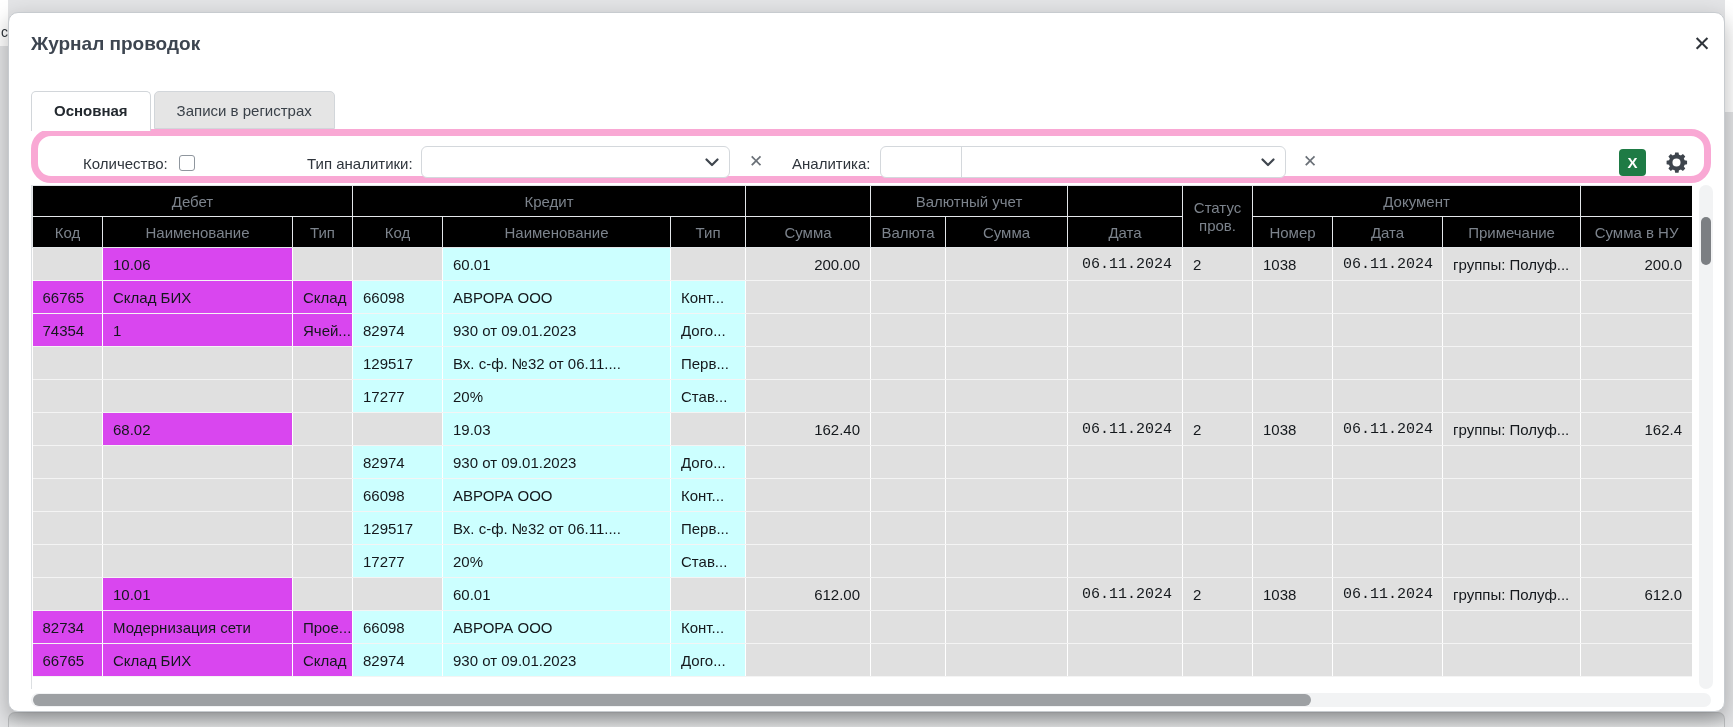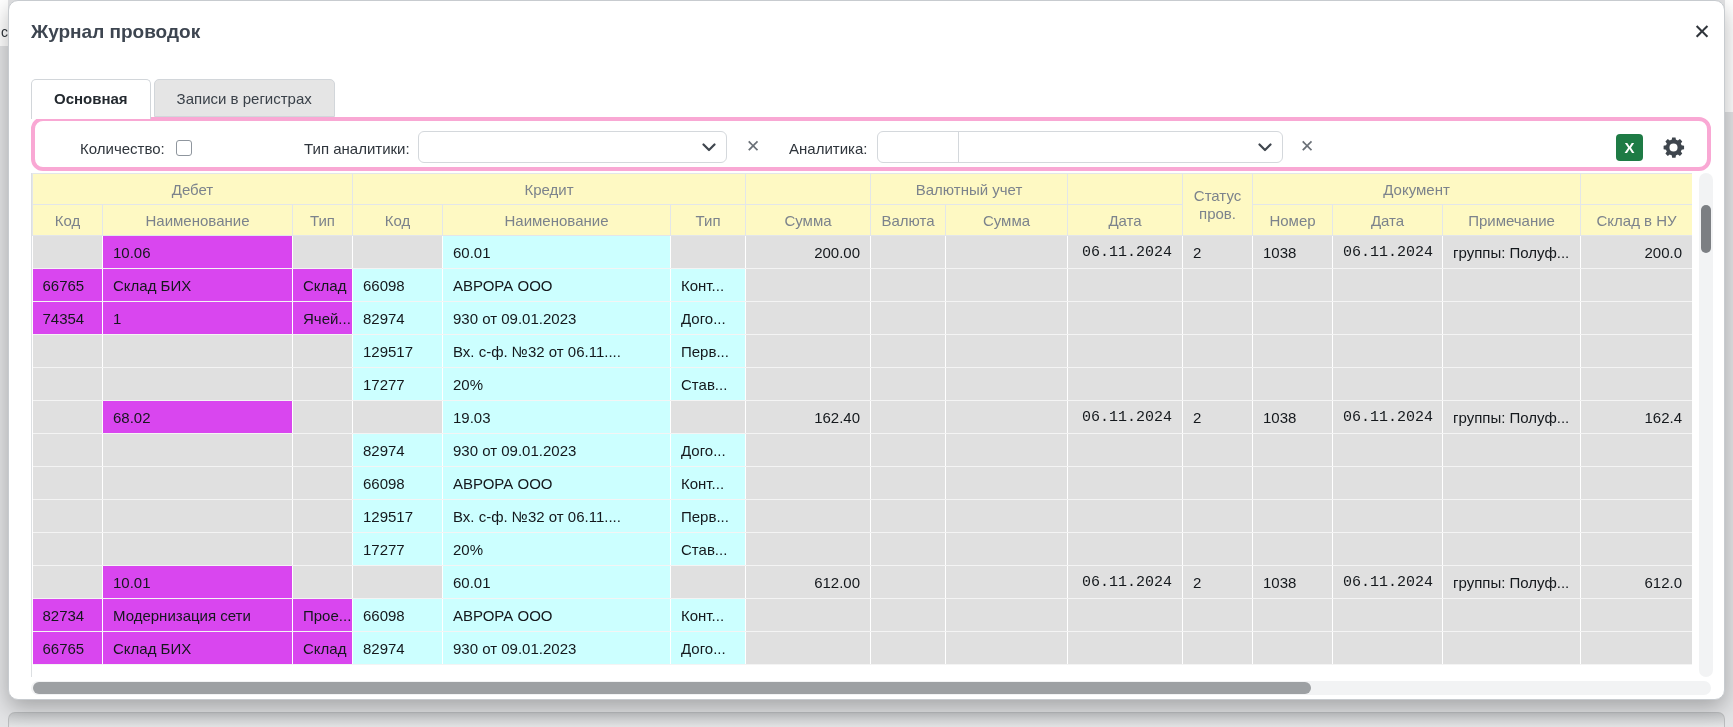--- a/index.html
+++ b/index.html
@@ -13,42 +13,42 @@
   .left-sliver{position:absolute;left:0;top:0;width:8px;height:46px;background:#fff;overflow:hidden;}
   .left-sliver span{position:absolute;left:1px;top:24px;font-size:14px;color:#2e343a;}
   .right-sliver{position:absolute;left:1725px;top:0;width:8px;height:112px;background:#fff;}
   .behind-bar{
     position:absolute;left:8px;top:712px;width:1715px;height:15px;
     background:linear-gradient(#c6c8ca,#e6e7e8);
     border:1px solid #bbbdbf;border-bottom:none;border-radius:7px 7px 0 0;
   }
   
   .modal{
-    position:absolute;left:8px;top:0;width:1717px;height:700px;
+    position:absolute;left:8px;top:12px;width:1717px;height:700px;
     background:#fff;border:1px solid #c7cbcf;border-radius:10px;
     box-shadow:0 8px 22px rgba(0,0,0,.28);
     box-sizing:border-box;
   }
   .modal-title{position:absolute;left:22px;top:20px;font-size:19px;font-weight:600;color:#3d4550;}
   .modal-close{
     position:absolute;left:1678px;top:16px;width:30px;height:30px;
     font-size:21px;font-weight:700;color:#30353b;text-align:center;line-height:30px;cursor:pointer;
   }
   
   .tabs{position:absolute;left:22px;top:78px;display:flex;gap:3px;z-index:3;align-items:flex-start;}
   .tab{
     height:38px;line-height:38px;padding:0 22px;font-size:15px;color:#3a4149;
     background:#e5e5e5;border:1px solid #d2d6da;border-radius:5px 5px 0 0;
     box-sizing:border-box;cursor:pointer;white-space:nowrap;
   }
   .tab.active{height:40px;background:#fff;font-weight:600;color:#23292f;border-bottom:none;}
   
   .filter-panel{
     position:absolute;left:22px;top:116px;width:1680px;height:54px;
-    border:4px solid #f9a8d4;border-radius:12px;background:#fff;box-sizing:border-box;z-index:2;
+    border:7px solid #f9a8d4;border-radius:20px;background:#fff;box-sizing:border-box;z-index:2;
   }
   .flabel{position:absolute;top:19px;font-size:15px;color:#2f353c;white-space:nowrap;}
   .lbl-qty{left:45px;}
   .lbl-type{left:269px;}
   .lbl-an{left:754px;}
   .chk{
     position:absolute;left:141px;top:19px;width:16px;height:16px;margin:0;
     appearance:none;-webkit-appearance:none;border:1px solid #8f969e;border-radius:3px;background:#fff;cursor:pointer;
   }
   .select{
@@ -71,21 +71,21 @@
     font-family:inherit;font-size:15px;font-weight:700;cursor:pointer;padding:0;
   }
   .gear{position:absolute;left:1625px;top:13px;width:27px;height:27px;cursor:pointer;}
   
   .table-viewport{
     position:absolute;left:22px;top:172px;width:1661px;height:504px;
     overflow:hidden;border-left:1px solid #dcdfe2;box-sizing:border-box;
   }
   table{border-collapse:collapse;table-layout:fixed;width:1660px;}
   th{
-    background:#fef9c3;color:#7c838c;font-weight:400;font-size:15px;
+    background:#000000;color:#7c838c;font-weight:400;font-size:15px;
     border:1px solid #e3e6e9;height:31px;padding:0 4px;box-sizing:border-box;
     white-space:nowrap;overflow:hidden;
   }
   th.th-status{white-space:normal;line-height:1.15;}
   td{
     background:#e0e0e0;height:33px;padding:0 10px;font-size:15px;color:#14181c;
     border-right:1px solid rgba(255,255,255,.6);border-bottom:1px solid rgba(0,0,0,.045);
     white-space:nowrap;overflow:hidden;box-sizing:border-box;
   }
   td.bg-y{background:#d946ef;}
@@ -187,21 +187,21 @@
             <th>Код</th>
             <th>Наименование</th>
             <th>Тип</th>
             <th>Сумма</th>
             <th>Валюта</th>
             <th>Сумма</th>
             <th>Дата</th>
             <th>Номер</th>
             <th>Дата</th>
             <th>Примечание</th>
-            <th>Склад в НУ</th>
+            <th>Сумма в НУ</th>
           </tr>
         </thead>
         <tbody>
           <tr>
             <td class=""></td>
             <td class="bg-y">10.06</td>
             <td class=""></td>
             <td class=""></td>
             <td class="bg-c">60.01</td>
             <td class=""></td>

